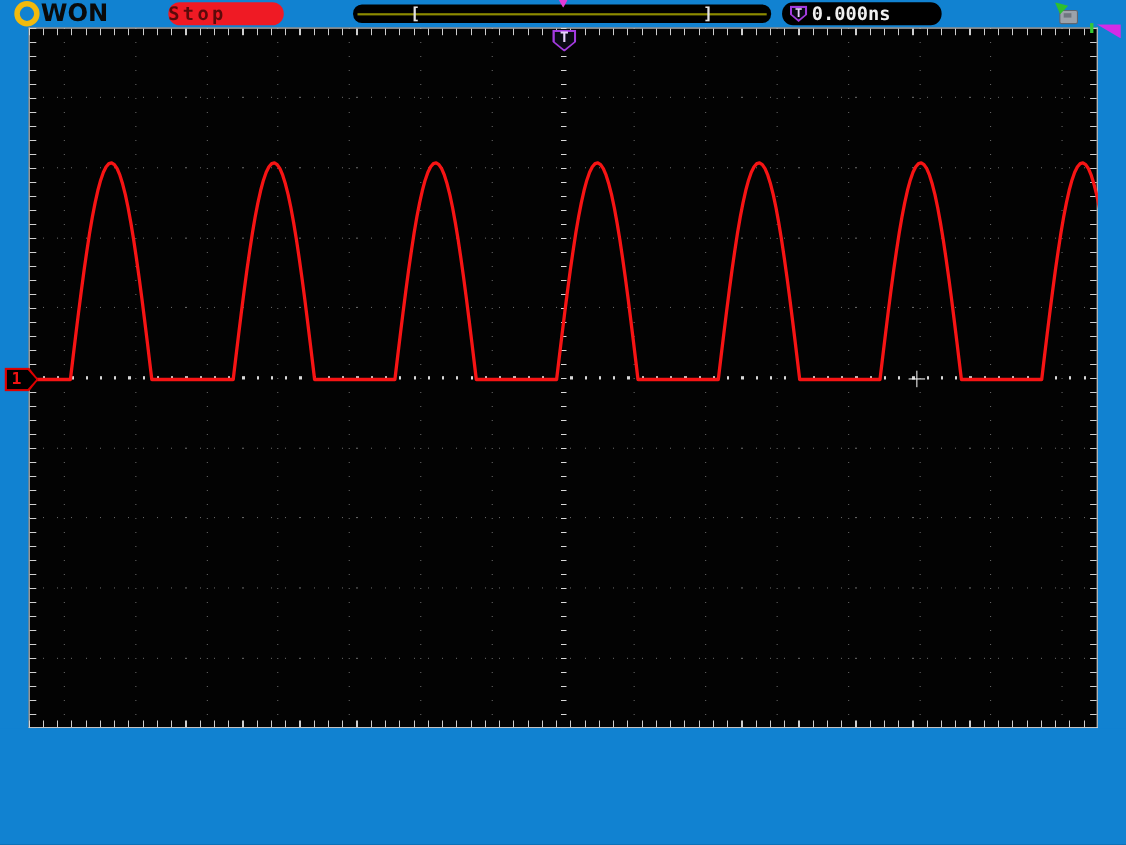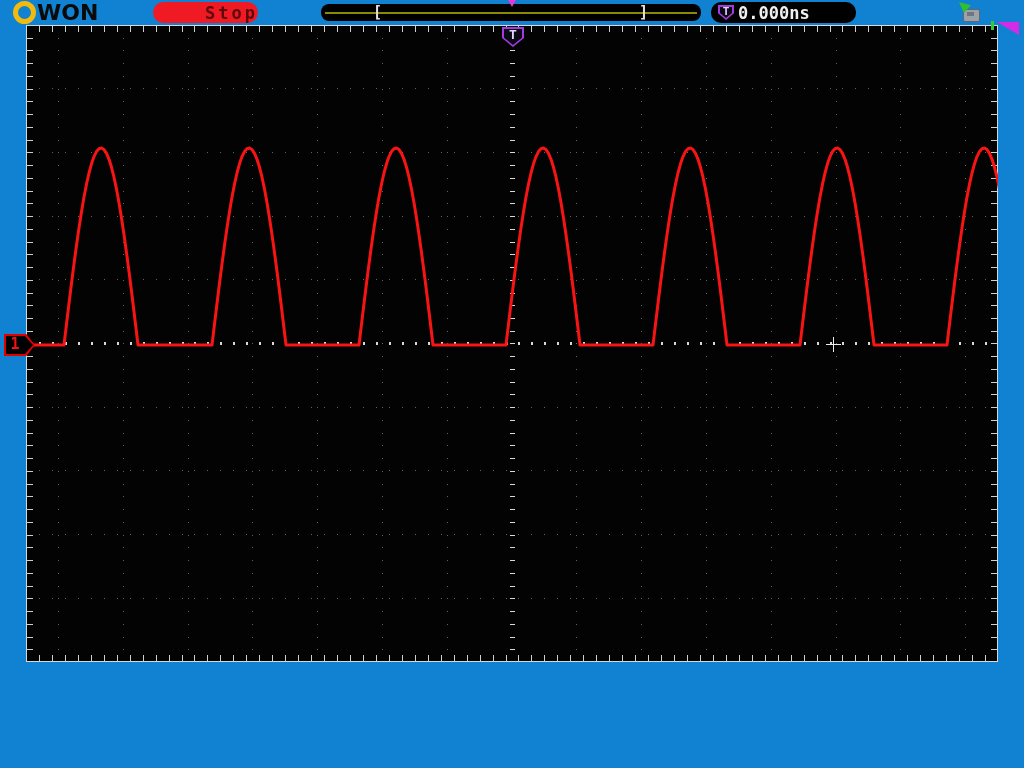--- a/index.html
+++ b/index.html
@@ -8,21 +8,21 @@
        font-family:"DejaVu Sans Mono","Liberation Mono",monospace;}
   .abs{position:absolute;}
 
   
   #header{left:0;top:0;width:1024px;height:25px;}
   #logo{left:13px;top:1px;height:23px;display:flex;align-items:center;}
   #logo .ring{width:13px;height:13px;border:5px solid #F2BA0D;border-radius:50%;background:transparent;}
   #logo .rest{color:#0a0a0a;font-family:"DejaVu Sans","Liberation Sans",sans-serif;
               font-weight:900;font-size:22px;letter-spacing:0px;line-height:23px;margin-left:1px;}
   #stop-pill{left:153px;top:2px;width:105px;height:21px;background:#EF1A24;border-radius:11px;
-             display:flex;align-items:center;justify-content:flex-end;color:#5C0A0A;
+             display:flex;align-items:center;justify-content:flex-start;color:#5C0A0A;
              font-size:17px;font-weight:bold;letter-spacing:3px;}
   #pos-bar{left:321px;top:4px;width:380px;height:17px;background:#000;border-radius:8px;}
   #pos-bar .hline-olive{position:absolute;left:4px;right:4px;top:8px;height:2px;background:#8C8A00;}
   #pos-bar .bracket{position:absolute;top:0px;color:#E2E2E2;font-size:15px;font-weight:bold;line-height:17px;}
   #tpos-tick{left:508px;top:0px;width:8px;height:7px;background:#E23BD7;
              clip-path:polygon(0 0,100% 0,50% 100%);}
   #trigtime-pill{left:711px;top:2px;width:145px;height:21px;background:#000;border-radius:10px;
                  display:flex;align-items:center;color:#F0F0F0;font-size:17px;font-weight:bold;}
   .shield{background:#A43BE0;clip-path:polygon(0 0,100% 0,100% 55%,50% 100%,0 55%);}
   .shield .inner{position:absolute;inset:2px;background:#0a0a14;

